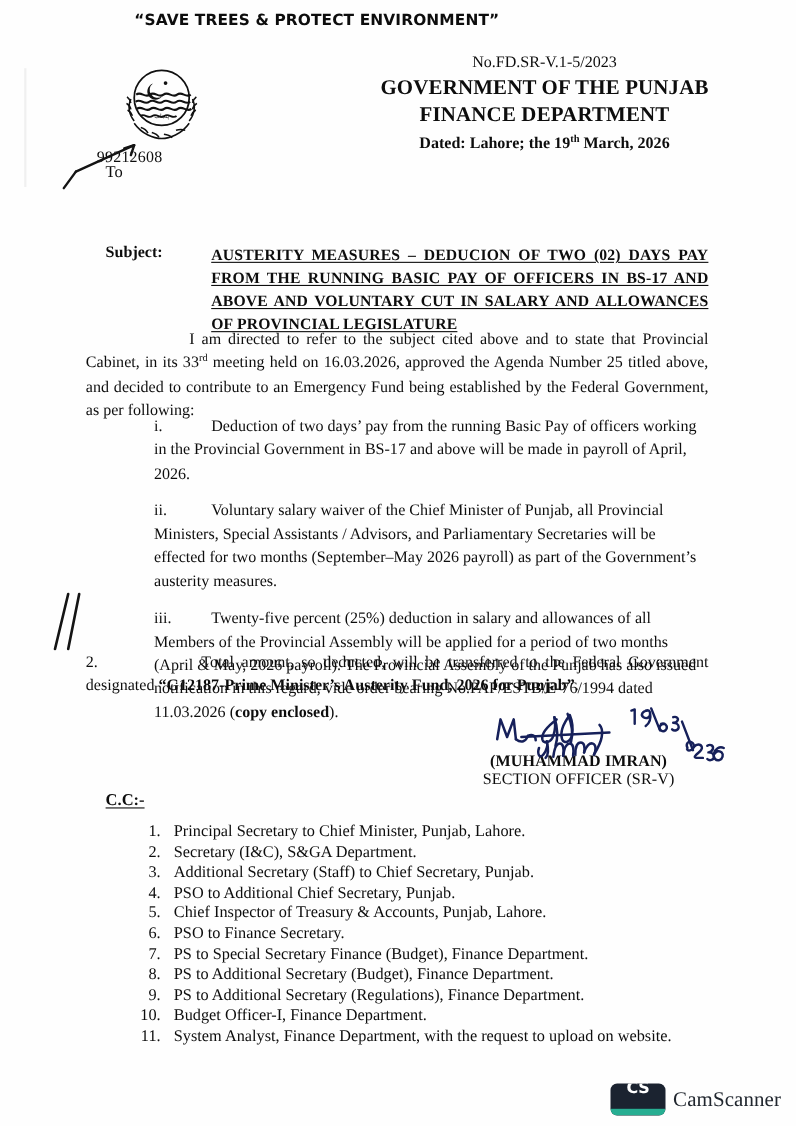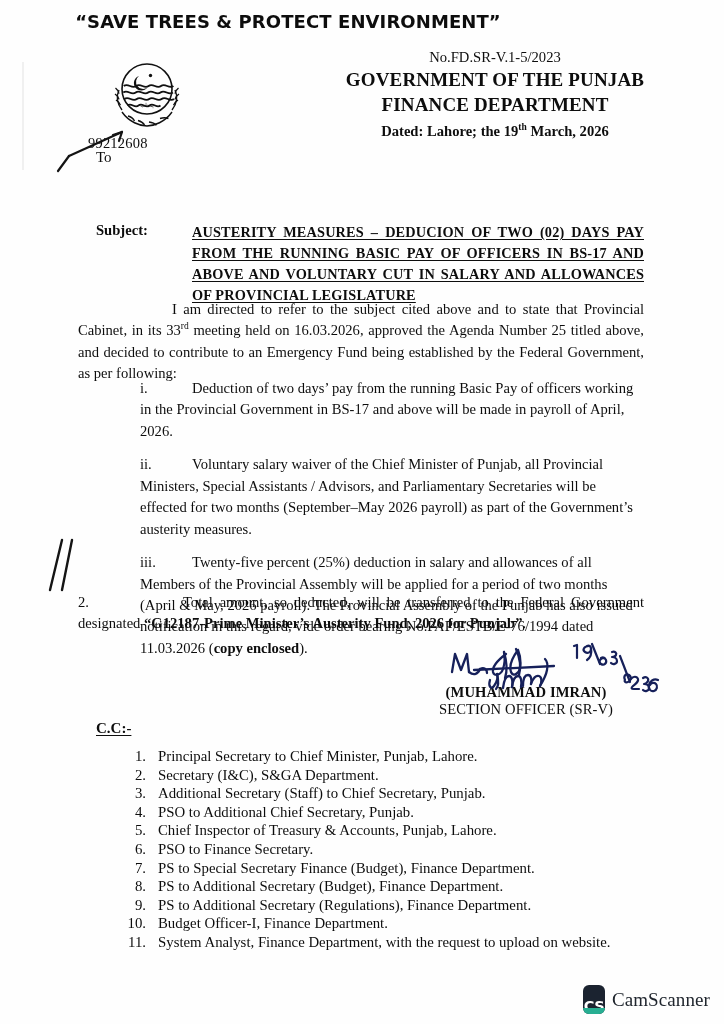--- a/index.html
+++ b/index.html
@@ -34,21 +34,21 @@
 
   
   .slogan {
     position: absolute;
     top: 11px;
     left: 0;
     width: 576px;
     text-align: center;
     font-family: "DejaVu Sans", "Liberation Sans", sans-serif;
     font-weight: bold;
-    font-size: 18px;
+    font-size: 14px;
     letter-spacing: .1px;
   }
 
   .emblem-block {
     position: absolute;
     left: 88px;
     top: 60px;
     width: 118px;
   }
   .emblem { display: block; margin: 0 auto; }
@@ -254,27 +254,27 @@
   .camscanner {
     position: absolute;
     right: 14px;
     bottom: 10px;
     display: flex;
     align-items: center;
     gap: 7px;
   }
   .cs-badge {
     position: relative;
-    width: 22px;
+    width: 50px;
     height: 29px;
     border-radius: 6px;
     background: #1b2330;
     overflow: hidden;
     display: flex;
-    align-items: flex-end;
+    align-items: flex-start;
     justify-content: center;
   }
   .cs-badge span {
     font-family: "DejaVu Sans", "Liberation Sans", sans-serif;
     font-weight: bold;
     font-size: 14.5px;
     color: #ffffff;
     letter-spacing: -.4px;
     margin-top: -3px;
   }

